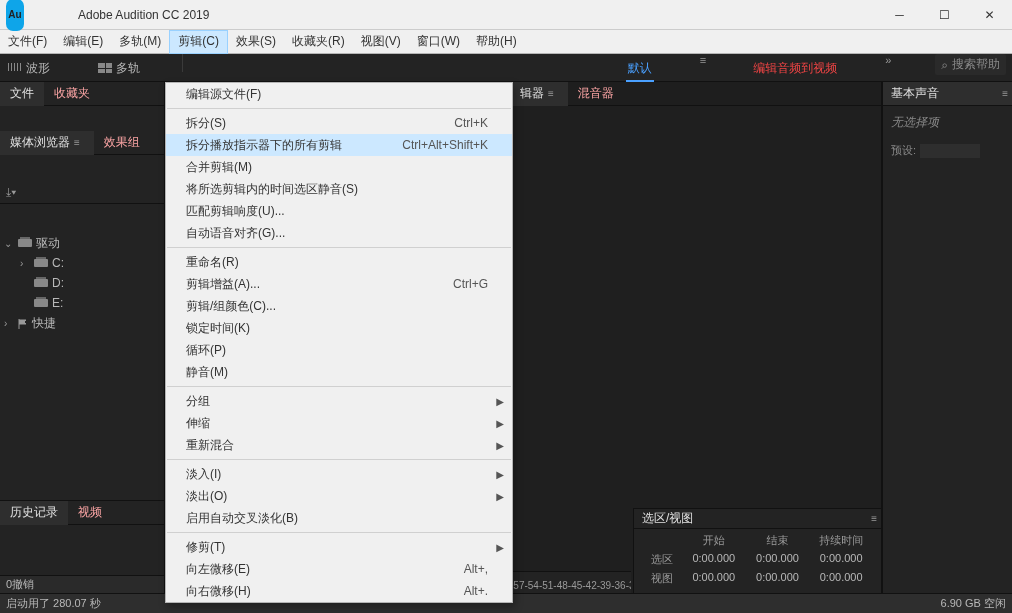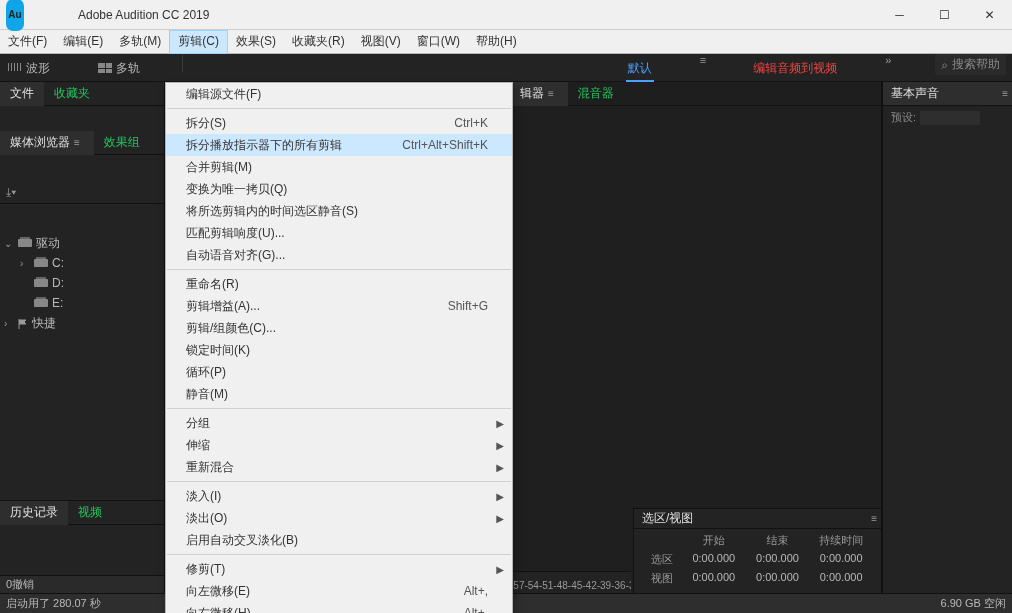--- a/index.html
+++ b/index.html
@@ -36,21 +36,21 @@
 
 .main { display: flex; height: calc(100% - 30px - 24px - 28px - 20px); }
 .left-col { width: 165px; background: #232323; border-right: 1px solid #111; display: flex; flex-direction: column; gap: 25px; }
 .mid-col { width: 345px; position: relative; }
 .right-area { flex: 1; background: #232323; display: flex; }
 .center-area { flex:1; background:#1e1e1e; position:relative; border-right:1px solid #111; }
 .right-panel { width: 130px; background: #232323; border-left: 1px solid #111; }
 
 
 .panel-tabs { height: 24px; display: flex; align-items: center; font-size: 12px; border-bottom: 1px solid #111; }
-.panel-tab { padding: 0 10px; color: #22c55e; height: 24px; display: flex; align-items: center; }
+.panel-tab { padding: 0 10px; color: #fca5a5; height: 24px; display: flex; align-items: center; }
 .panel-tab.active { color: #e0e0e0; background: #2e2e2e; }
 .panel-tab.active::after { content:""; }
 .panel-menu-icon { color: #999; font-size: 10px; padding: 0 4px; margin-left: auto; }
 
 
 .sub-header { height: 24px; display: flex; align-items: center; font-size: 12px; color: #b8b8b8; padding-left: 6px; border-bottom: 1px solid #111; }
 
 
 .tree { padding: 4px 0; font-size: 12px; color: #b8b8b8; }
 .tree-row { display: flex; align-items: center; height: 20px; padding-left: 4px; gap: 4px;}
@@ -240,38 +240,35 @@
           <span class="shortcut">Ctrl+K</span>
         </div>
         <div class="dd-item hover">
           <span>拆分播放指示器下的所有剪辑</span>
           <span class="shortcut">Ctrl+Alt+Shift+K</span>
         </div>
         <div class="dd-item">
           <span>合并剪辑(M)</span>
         </div>
         <div class="dd-item">
-          <span>变换为唯一拷贝(Q)</span>
-        </div>
-        <div class="dd-item">
           <span>将所选剪辑内的时间选区静音(S)</span>
         </div>
         <div class="dd-item">
           <span>匹配剪辑响度(U)...</span>
         </div>
         <div class="dd-item">
           <span>自动语音对齐(G)...</span>
         </div>
         <div class="dd-sep"></div>
         <div class="dd-item">
           <span>重命名(R)</span>
         </div>
         <div class="dd-item">
           <span>剪辑增益(A)...</span>
-          <span class="shortcut">Shift+G</span>
+          <span class="shortcut">Ctrl+G</span>
         </div>
         <div class="dd-item">
           <span>剪辑/组颜色(C)...</span>
         </div>
         <div class="dd-item">
           <span>锁定时间(K)</span>
         </div>
         <div class="dd-item">
           <span>循环(P)</span>
         </div>
@@ -370,20 +367,21 @@
             <span class="v">0:00.000</span>
           </div>
         </div>
       </div>
     </div>
     <div class="right-panel">
       <div class="right-header">
         <span>基本声音</span>
         <span class="panel-menu-icon">≡</span>
       </div>
+      <div class="right-body">无选择项</div>
       <div class="preset-row">
         <span>预设:</span>
         <span class="preset-box"></span>
       </div>
     </div>
   </div>
 </div>
 
 <div class="bottom-strip">
   <span>启动用了 280.07 秒</span>

